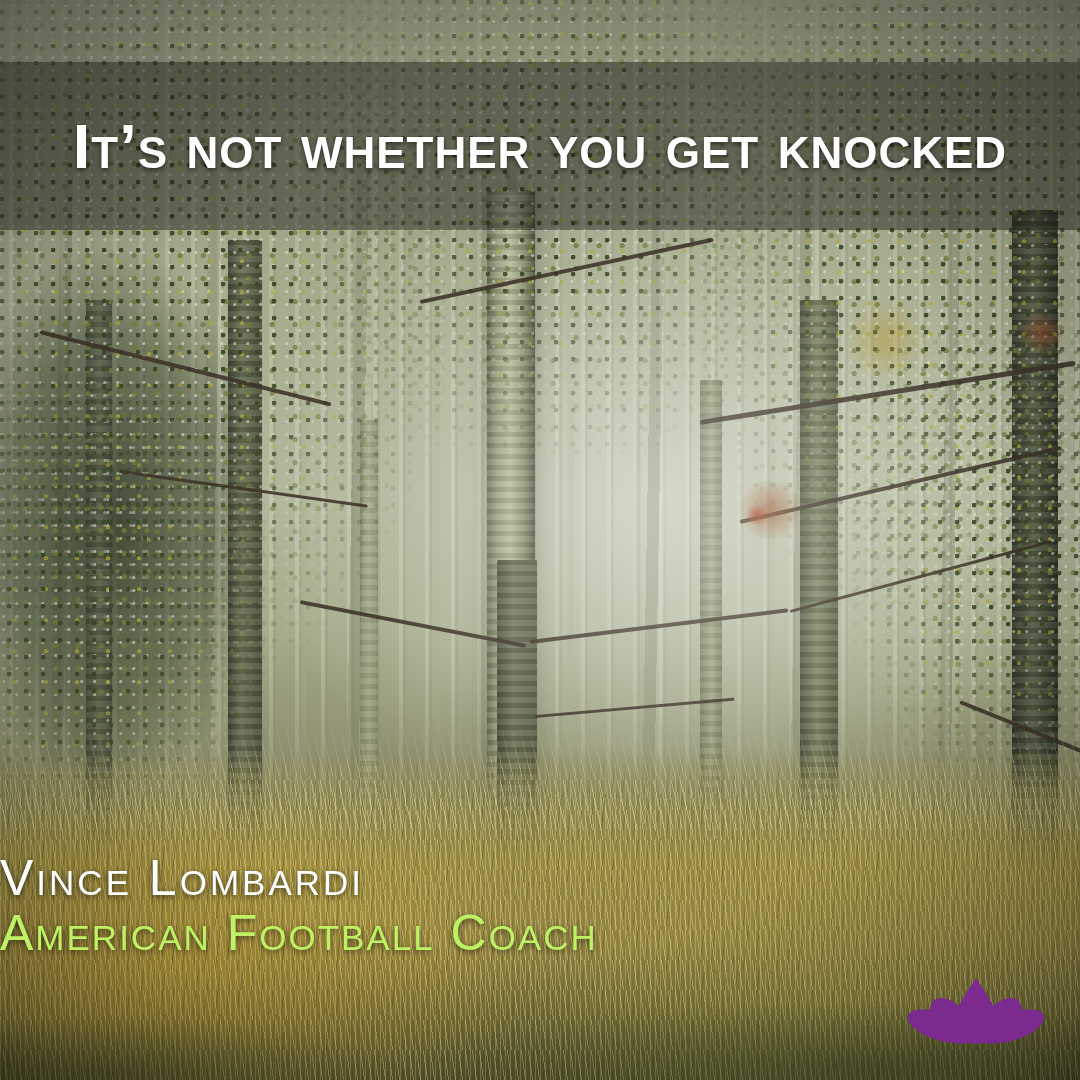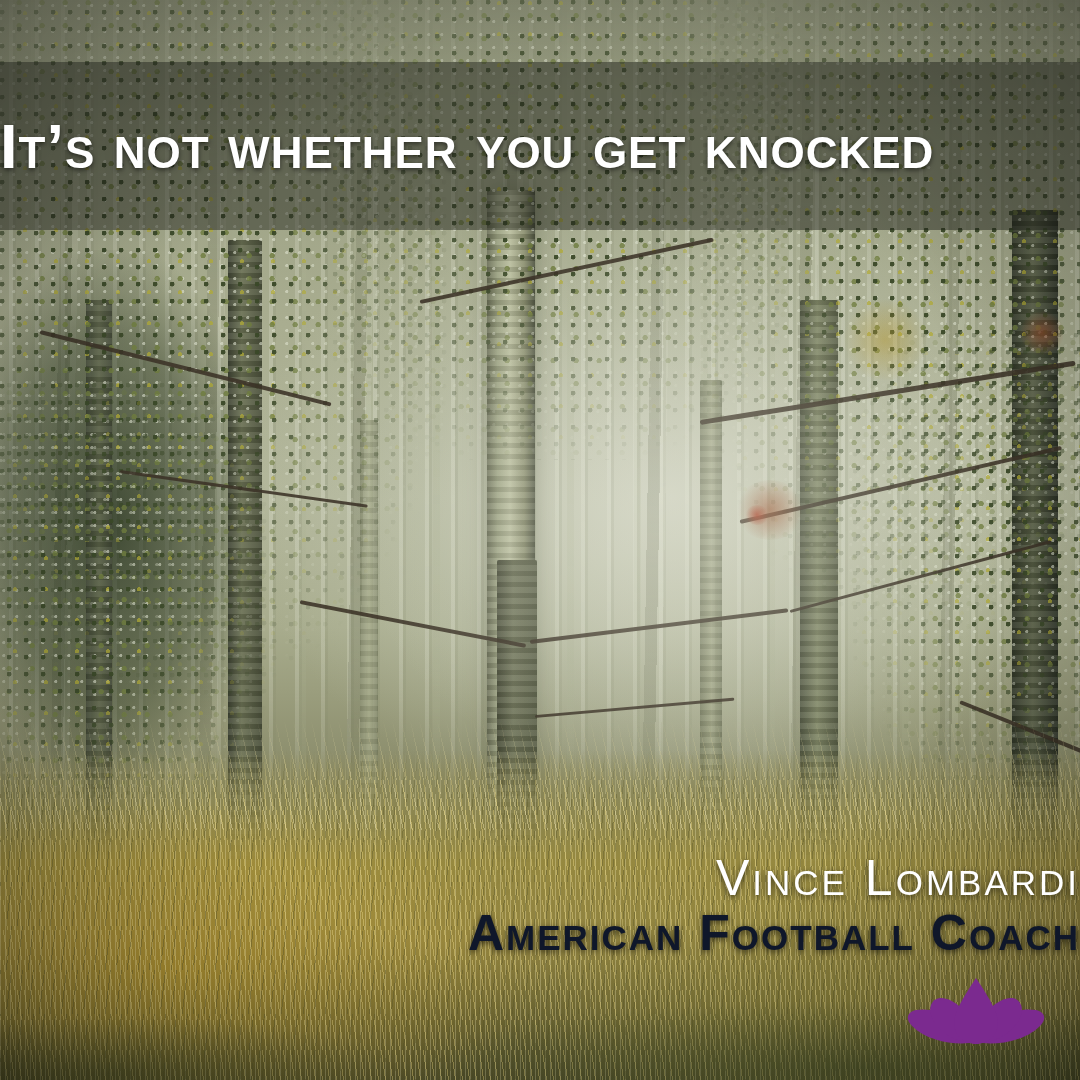--- a/index.html
+++ b/index.html
@@ -189,55 +189,55 @@
     position:absolute; inset:0;
     background:radial-gradient(ellipse 78% 78% at 50% 48%, rgba(0,0,0,0) 52%, rgba(0,0,0,.30) 86%, rgba(0,0,0,.52) 100%);
   }
 
   
   .quote-band{
     position:absolute; left:0; right:0;
     top:62px; height:168px;
     background:rgba(28,30,24,.46);
     display:flex; flex-direction:column;
-    align-items:flex-start; justify-content:center;
+    align-items:center; justify-content:center;
   }
   .quote-line{
     color:#ffffff;
     font-family:"Liberation Sans", sans-serif;
     font-weight:700;
     font-variant:small-caps;
     font-size:62px;
     line-height:1.12;
     letter-spacing:1.5px;
     white-space:nowrap;
     text-shadow:0 2px 5px rgba(0,0,0,.55);
   }
   .quote-line-1{ font-size:63px; letter-spacing:1px; }
   .quote-line-2{ font-size:63px; letter-spacing:1px; }
 
   
   .attribution{
     position:absolute; left:0; right:0; top:852px;
-    text-align:right;
+    text-align:left;
   }
   .attr-name{
     color:#ffffff;
     font-family:"Liberation Sans", sans-serif;
     font-weight:400;
     font-variant:small-caps;
     font-size:50px;
     letter-spacing:3px;
     line-height:1.05;
     text-shadow:0 2px 6px rgba(0,0,0,.62);
   }
   .attr-role{
-    color:#0f172a;
+    color:#bef264;
     font-family:"Liberation Sans", sans-serif;
-    font-weight:700;
+    font-weight:400;
     font-variant:small-caps;
     font-size:50px;
     letter-spacing:2px;
     line-height:1.05;
     margin-top:2px;
     text-shadow:0 2px 6px rgba(0,0,0,.62);
   }
 
   
   .logo{

